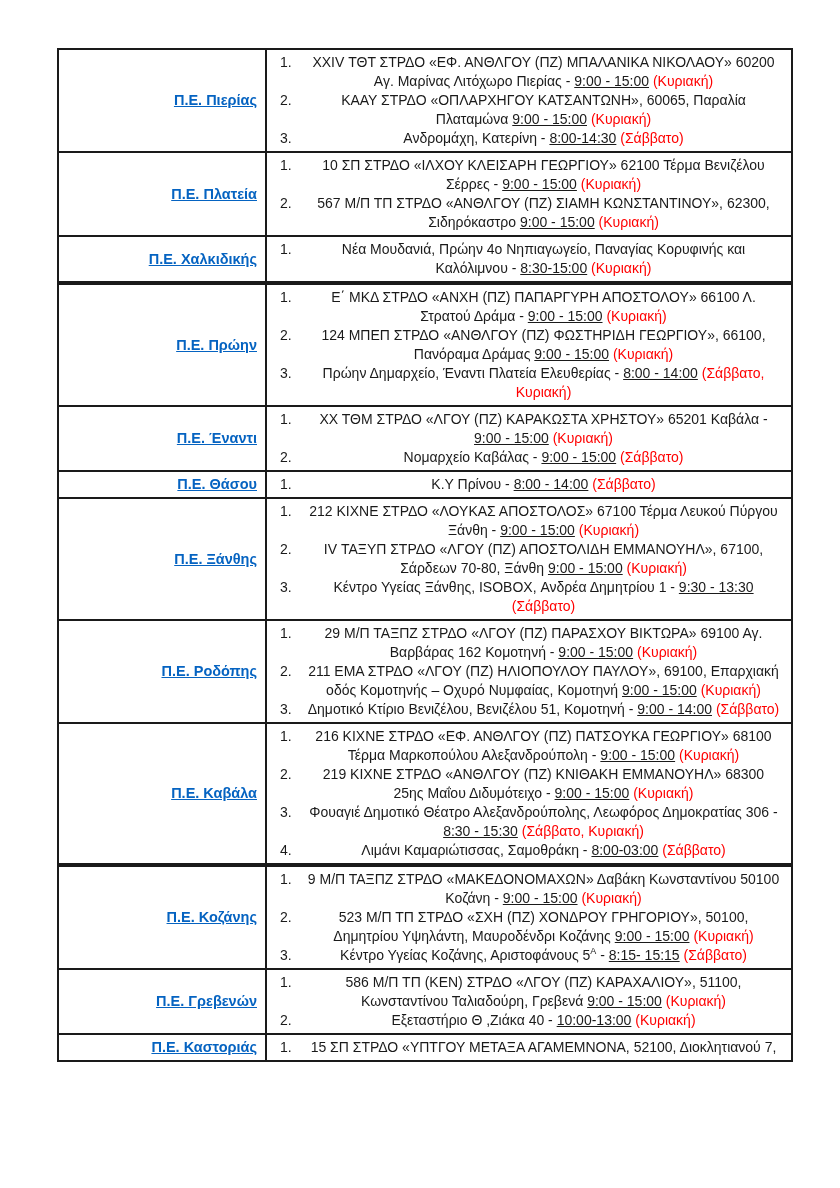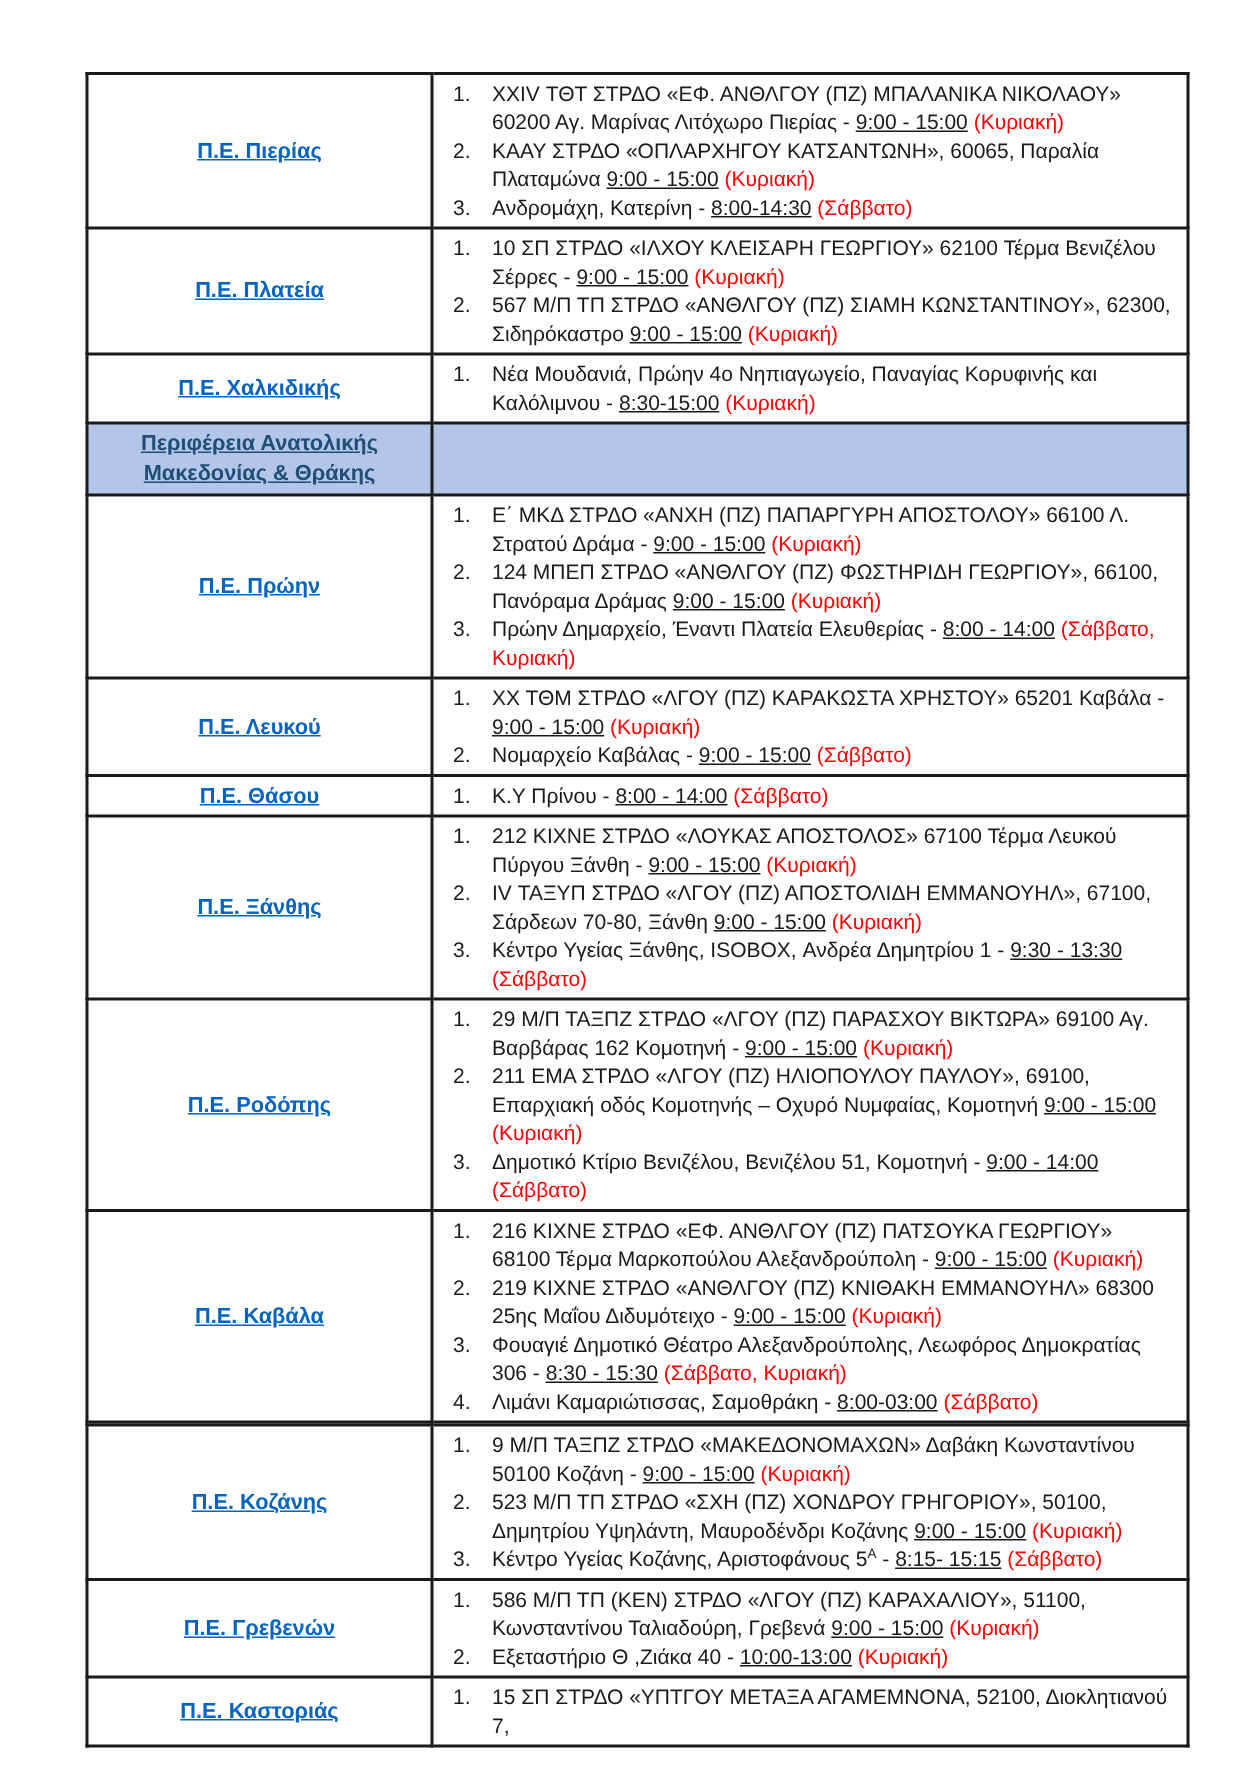--- a/index.html
+++ b/index.html
@@ -18,22 +18,22 @@
     color:var(--body-text);
   }
   .page{position:relative;width:840px;height:1188px;background:#ffffff;}
   .doc-table{
     position:absolute;left:57px;top:48px;width:736px;
     display:table;border-collapse:collapse;
     font-size:14px;line-height:19px;
   }
   .trow{display:table-row;}
   .cell{display:table-cell;border:2px solid var(--border);}
-  .cell.left{width:230px;text-align:center;vertical-align:middle;padding:2px 8px;}
-  .cell.right{vertical-align:top;}
+  .cell.left{width:208px;text-align:right;vertical-align:middle;padding:2px 8px;}
+  .cell.right{vertical-align:top;text-align:center;}
   .trow.section .cell{background:var(--section-bg);}
   .section-label{
     display:inline-block;max-width:182px;
     color:var(--section-text);font-weight:bold;text-decoration:underline;
     font-size:14.5px;line-height:20px;padding:1px 0;
   }
   .region-link{
     color:var(--link);font-weight:bold;text-decoration:underline;
     font-size:14.5px;cursor:pointer;
   }
@@ -71,35 +71,34 @@
       </div>
       <div class="trow">
         <div class="cell left"><span class="region-link">Π.Ε. Χαλκιδικής</span></div>
         <div class="cell right">
           <ol class="loc-list">
             <li class="loc-item"><span class="seg-text">Νέα Μουδανιά, Πρώην 4ο Νηπιαγωγείο, Παναγίας Κορυφινής και Καλόλιμνου - </span><span class="seg-time">8:30-15:00</span> <span class="seg-day">(Κυριακή)</span></li>
           </ol>
         </div>
       </div>
       <div class="trow section">
-        <div class="cell left"><span class="section-label">Περιφέρεια Ανατολικής Μακεδονίας &amp; Θράκης</span></div>
         <div class="cell right"></div>
       </div>
       <div class="trow">
         <div class="cell left"><span class="region-link">Π.Ε. Πρώην</span></div>
         <div class="cell right">
           <ol class="loc-list">
             <li class="loc-item"><span class="seg-text">Ε΄ ΜΚΔ ΣΤΡΔΟ «ΑΝΧΗ (ΠΖ) ΠΑΠΑΡΓΥΡΗ ΑΠΟΣΤΟΛΟΥ» 66100 Λ. Στρατού Δράμα - </span><span class="seg-time">9:00 - 15:00</span> <span class="seg-day">(Κυριακή)</span></li>
             <li class="loc-item"><span class="seg-text">124 ΜΠΕΠ ΣΤΡΔΟ «ΑΝΘΛΓΟΥ (ΠΖ) ΦΩΣΤΗΡΙΔΗ ΓΕΩΡΓΙΟΥ», 66100, Πανόραμα Δράμας </span><span class="seg-time">9:00 - 15:00</span> <span class="seg-day">(Κυριακή)</span></li>
             <li class="loc-item"><span class="seg-text">Πρώην Δημαρχείο, Έναντι Πλατεία Ελευθερίας - </span><span class="seg-time">8:00 - 14:00</span> <span class="seg-day">(Σάββατο, Κυριακή)</span></li>
           </ol>
         </div>
       </div>
       <div class="trow">
-        <div class="cell left"><span class="region-link">Π.Ε. Λευκού</span></div>
+        <div class="cell left"><span class="region-link">Π.Ε. Έναντι</span></div>
         <div class="cell right">
           <ol class="loc-list">
             <li class="loc-item"><span class="seg-text">ΧΧ ΤΘΜ ΣΤΡΔΟ «ΛΓΟΥ (ΠΖ) ΚΑΡΑΚΩΣΤΑ ΧΡΗΣΤΟΥ» 65201 Καβάλα - </span><span class="seg-time">9:00 - 15:00</span> <span class="seg-day">(Κυριακή)</span></li>
             <li class="loc-item"><span class="seg-text">Νομαρχείο Καβάλας - </span><span class="seg-time">9:00 - 15:00</span> <span class="seg-day">(Σάββατο)</span></li>
           </ol>
         </div>
       </div>
       <div class="trow">
         <div class="cell left"><span class="region-link">Π.Ε. Θάσου</span></div>
         <div class="cell right">

